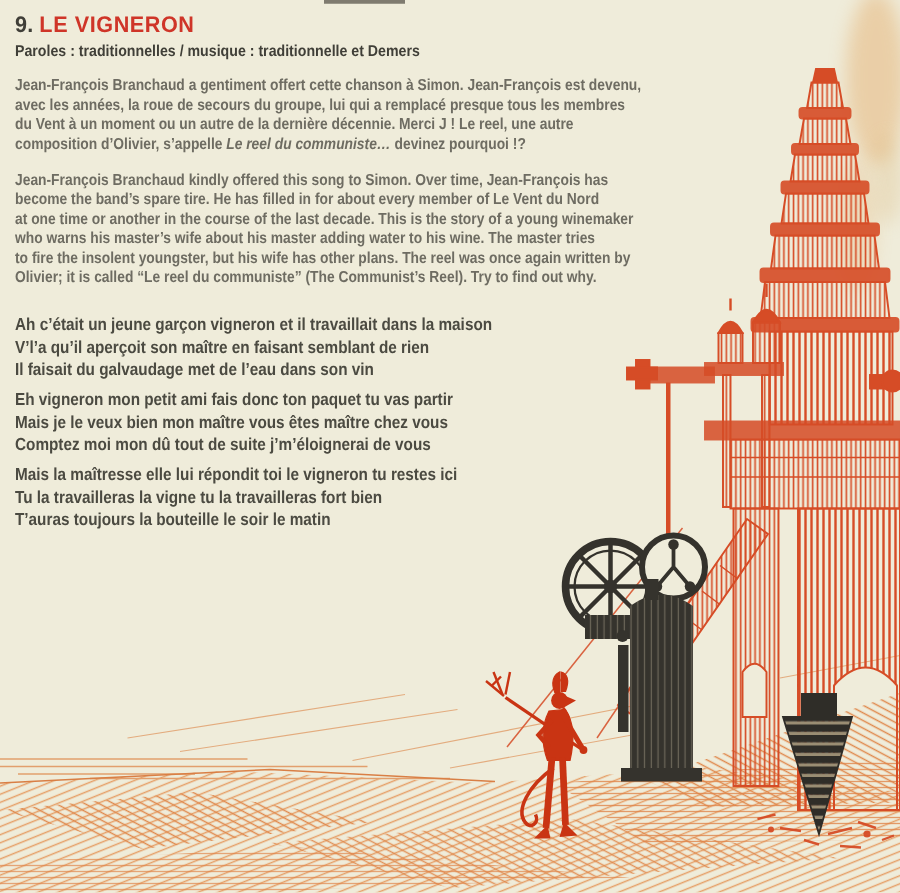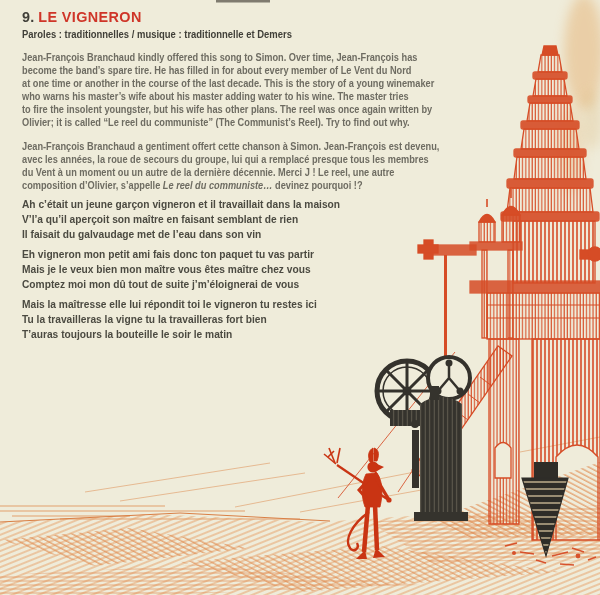--- a/index.html
+++ b/index.html
@@ -2,31 +2,31 @@
 <html><head>
 <meta charset="utf-8">
 <style>
   html,body{margin:0;padding:0;}
   body{
     width:600px;height:595px;position:relative;overflow:hidden;
     background:#efecda;
     font-family:"Liberation Sans", sans-serif;
   }
   #art{position:absolute;left:0;top:0;width:600px;height:595px;}
-  .textcol{position:absolute;left:22px;top:8px;width:470px;z-index:5;}
+  .textcol{position:absolute;left:10px;top:8px;width:470px;z-index:5;}
   .titleRow{white-space:nowrap;transform:scaleX(.96);transform-origin:left;}
   .trackNum{font-size:15px;font-weight:bold;color:#403f38;letter-spacing:.2px;}
   .trackTitle{font-size:15px;font-weight:bold;color:#cf3528;letter-spacing:.4px;margin-left:4px;}
   .credits{font-size:10.5px;font-weight:bold;color:#403f38;white-space:nowrap;
     transform:scaleX(.9);transform-origin:left;margin-top:2px;}
   .para{margin-top:11px;}
   .para .pline{
     font-size:10.6px;font-weight:bold;color:#6e6c62;line-height:13px;
     white-space:nowrap;transform:scaleX(.87);transform-origin:left;}
-  .stanzas{margin-top:4px;}
+  .stanzas{margin-top:17px;}
   .stanza{margin-bottom:5px;}
   .lline{
     font-size:11.6px;font-weight:bold;color:#4b4a41;line-height:15px;
     white-space:nowrap;transform:scaleX(.88);transform-origin:left;}
   .it{font-style:italic;}
 </style>
 </head>
 <body>
 
 <svg id="art" viewBox="0 0 600 595">
@@ -198,33 +198,33 @@
   </g>
 </svg>
 
 <div class="textcol">
   <div class="titleRow">
     <span class="trackNum">9.</span><span class="trackTitle">LE VIGNERON</span>
   </div>
   <div class="credits">Paroles : traditionnelles / musique : traditionnelle et Demers</div>
 
   <div class="para">
+    <div class="pline">Jean-François Branchaud a gentiment offert cette chanson à Simon. Jean-François est devenu,</div>
+    <div class="pline">avec les années, la roue de secours du groupe, lui qui a remplacé presque tous les membres</div>
+    <div class="pline">du Vent à un moment ou un autre de la dernière décennie. Merci J ! Le reel, une autre</div>
+    <div class="pline"><span>composition d’Olivier, s’appelle </span><span class="it">Le reel du communiste…</span><span> devinez pourquoi !?</span></div>
+  </div>
+
+  <div class="para">
     <div class="pline">Jean-François Branchaud kindly offered this song to Simon. Over time, Jean-François has</div>
     <div class="pline">become the band’s spare tire. He has filled in for about every member of Le Vent du Nord</div>
     <div class="pline">at one time or another in the course of the last decade. This is the story of a young winemaker</div>
     <div class="pline">who warns his master’s wife about his master adding water to his wine. The master tries</div>
     <div class="pline">to fire the insolent youngster, but his wife has other plans. The reel was once again written by</div>
     <div class="pline">Olivier; it is called “Le reel du communiste” (The Communist’s Reel). Try to find out why.</div>
-  </div>
-
-  <div class="para">
-    <div class="pline">Jean-François Branchaud a gentiment offert cette chanson à Simon. Jean-François est devenu,</div>
-    <div class="pline">avec les années, la roue de secours du groupe, lui qui a remplacé presque tous les membres</div>
-    <div class="pline">du Vent à un moment ou un autre de la dernière décennie. Merci J ! Le reel, une autre</div>
-    <div class="pline"><span>composition d’Olivier, s’appelle </span><span class="it">Le reel du communiste…</span><span> devinez pourquoi !?</span></div>
   </div>
 
   <div class="stanzas">
     <div class="stanza">
       <div class="lline">Ah c’était un jeune garçon vigneron et il travaillait dans la maison</div>
       <div class="lline">V’l’a qu’il aperçoit son maître en faisant semblant de rien</div>
       <div class="lline">Il faisait du galvaudage met de l’eau dans son vin</div>
     </div>
     <div class="stanza">
       <div class="lline">Eh vigneron mon petit ami fais donc ton paquet tu vas partir</div>

